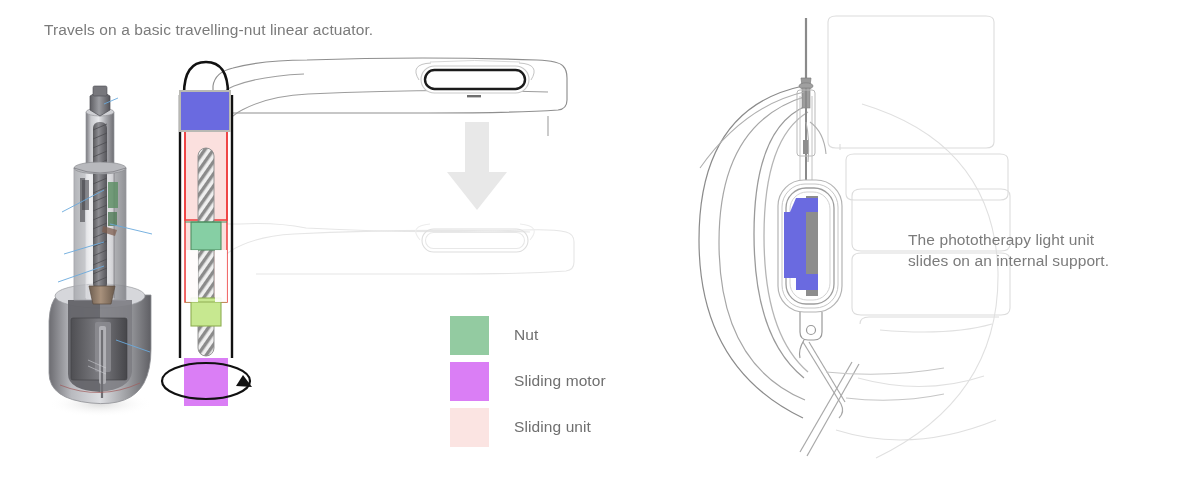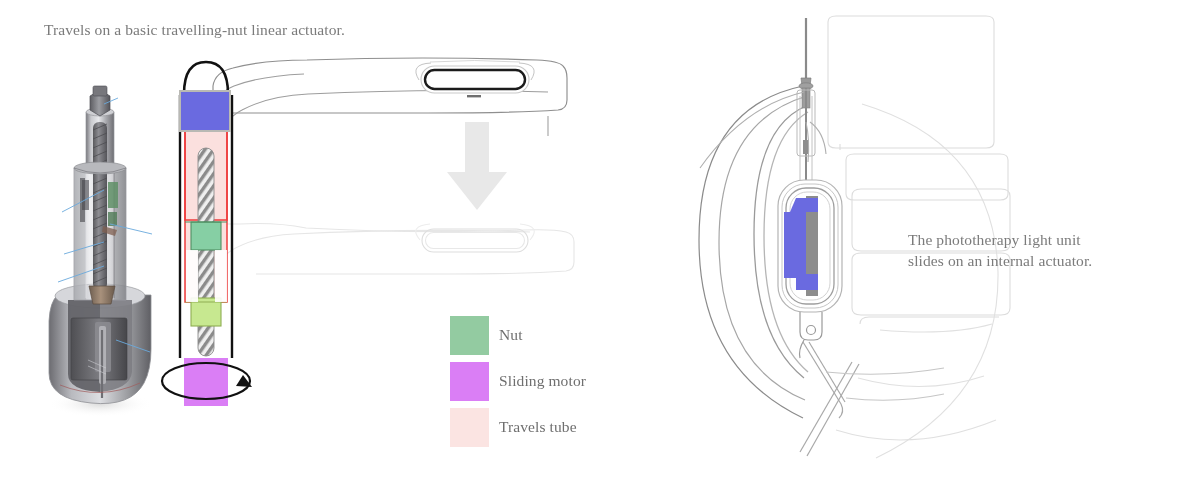--- a/index.html
+++ b/index.html
@@ -11,21 +11,20 @@
   body {
     font-family: "Liberation Sans", sans-serif;
     -webkit-font-smoothing: antialiased;
   }
   #slide {
     position: relative;
     width: 1200px;
     height: 479px;
     background: #ffffff;
     overflow: hidden;
-    font-family: Liberation Serif, serif;
   }
 
   
   .caption {
     position: absolute;
     color: #7b7b7b;
     font-size: 15.5px;
     line-height: 21px;
     letter-spacing: .1px;
     white-space: pre-line;
@@ -44,21 +43,21 @@
     display: flex;
     align-items: center;
     height: 46px;
   }
   .legend-swatch {
     width: 39px;
     height: 39px;
     flex: 0 0 39px;
   }
   .legend-label {
-    margin-left: 10px;
+    margin-left: 25px;
     color: #6f6f6f;
     font-size: 15.5px;
     letter-spacing: .1px;
   }
 
   
   .layer {
     position: absolute;
     left: 0;
     top: 0;
@@ -358,30 +357,30 @@
     <g fill="none" stroke="#c6c6c6" stroke-width="1.1">
       <path d="M826 372 q60 6 118 -4"></path>
       <path d="M846 398 q50 6 98 -4"></path>
     </g>
   </svg>
   </div>
 
   <div class="caption" id="title-caption">Travels on a basic travelling-nut linear actuator.</div>
 
   <div class="caption" id="right-caption">The phototherapy light unit
-slides on an internal actuator.</div>
+slides on an internal support.</div>
 
   <div id="legend">
     <div class="legend-row">
       <div class="legend-swatch" style="background: rgb(147, 203, 161);"></div>
       <div class="legend-label">Nut</div>
     </div>
     <div class="legend-row">
       <div class="legend-swatch" style="background: rgb(218, 126, 245);"></div>
       <div class="legend-label">Sliding motor</div>
     </div>
     <div class="legend-row">
       <div class="legend-swatch" style="background: rgb(251, 228, 226);"></div>
-      <div class="legend-label">Travels tube</div>
+      <div class="legend-label">Sliding unit</div>
     </div>
   </div>
 
 </div>
 
 </body></html>

